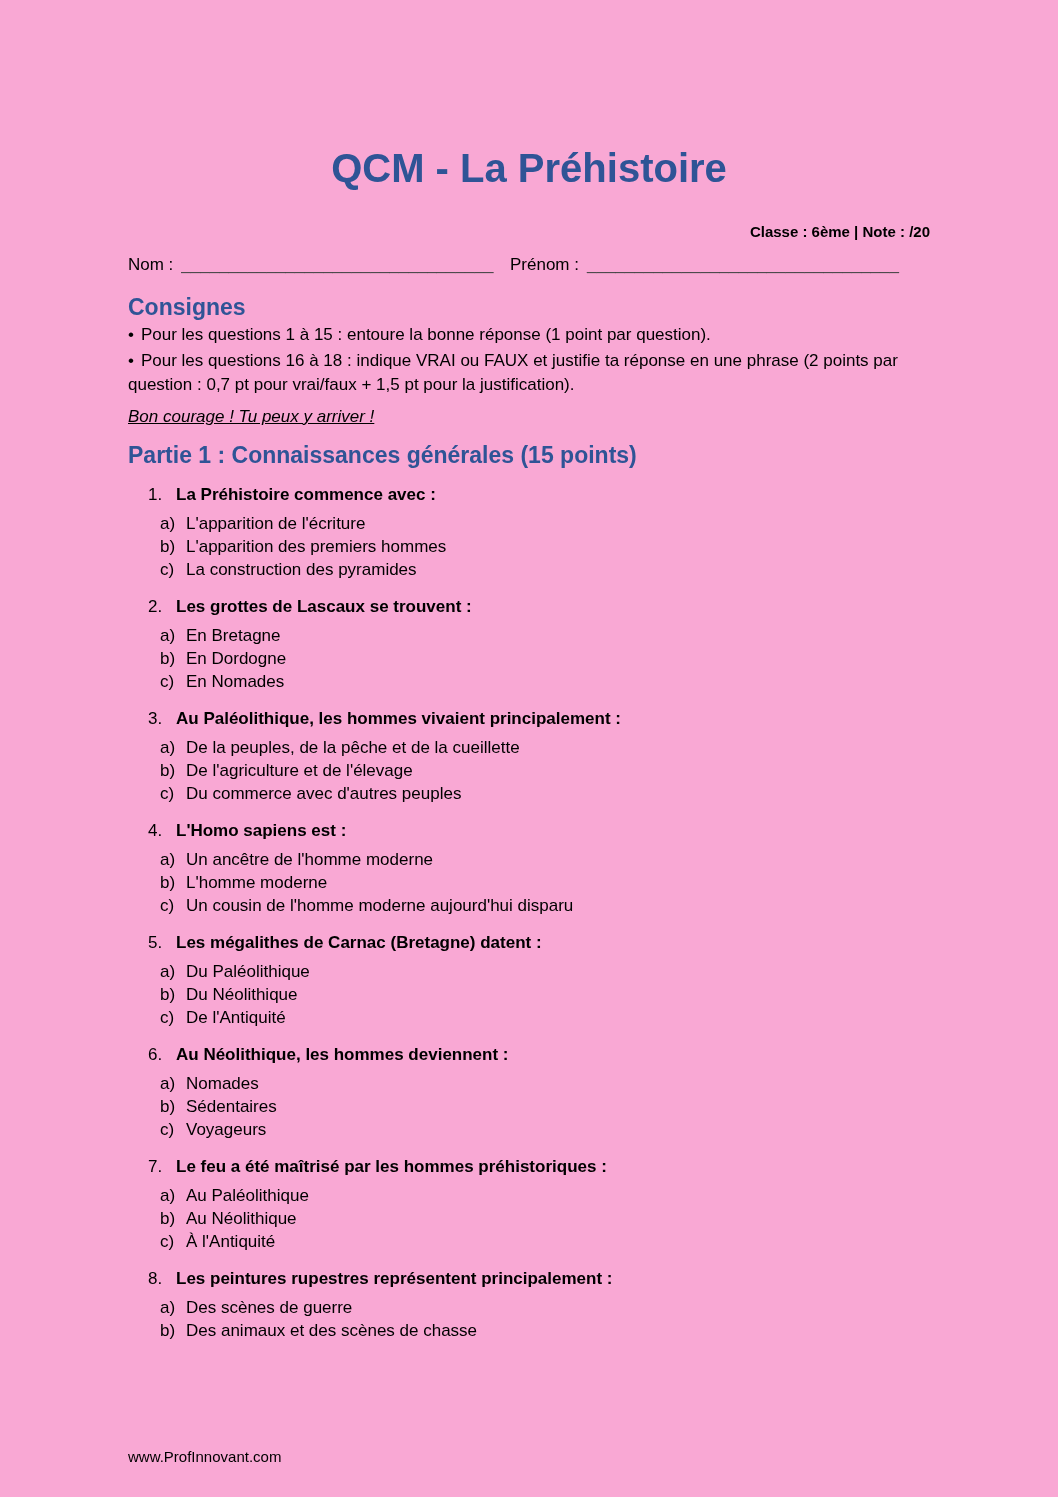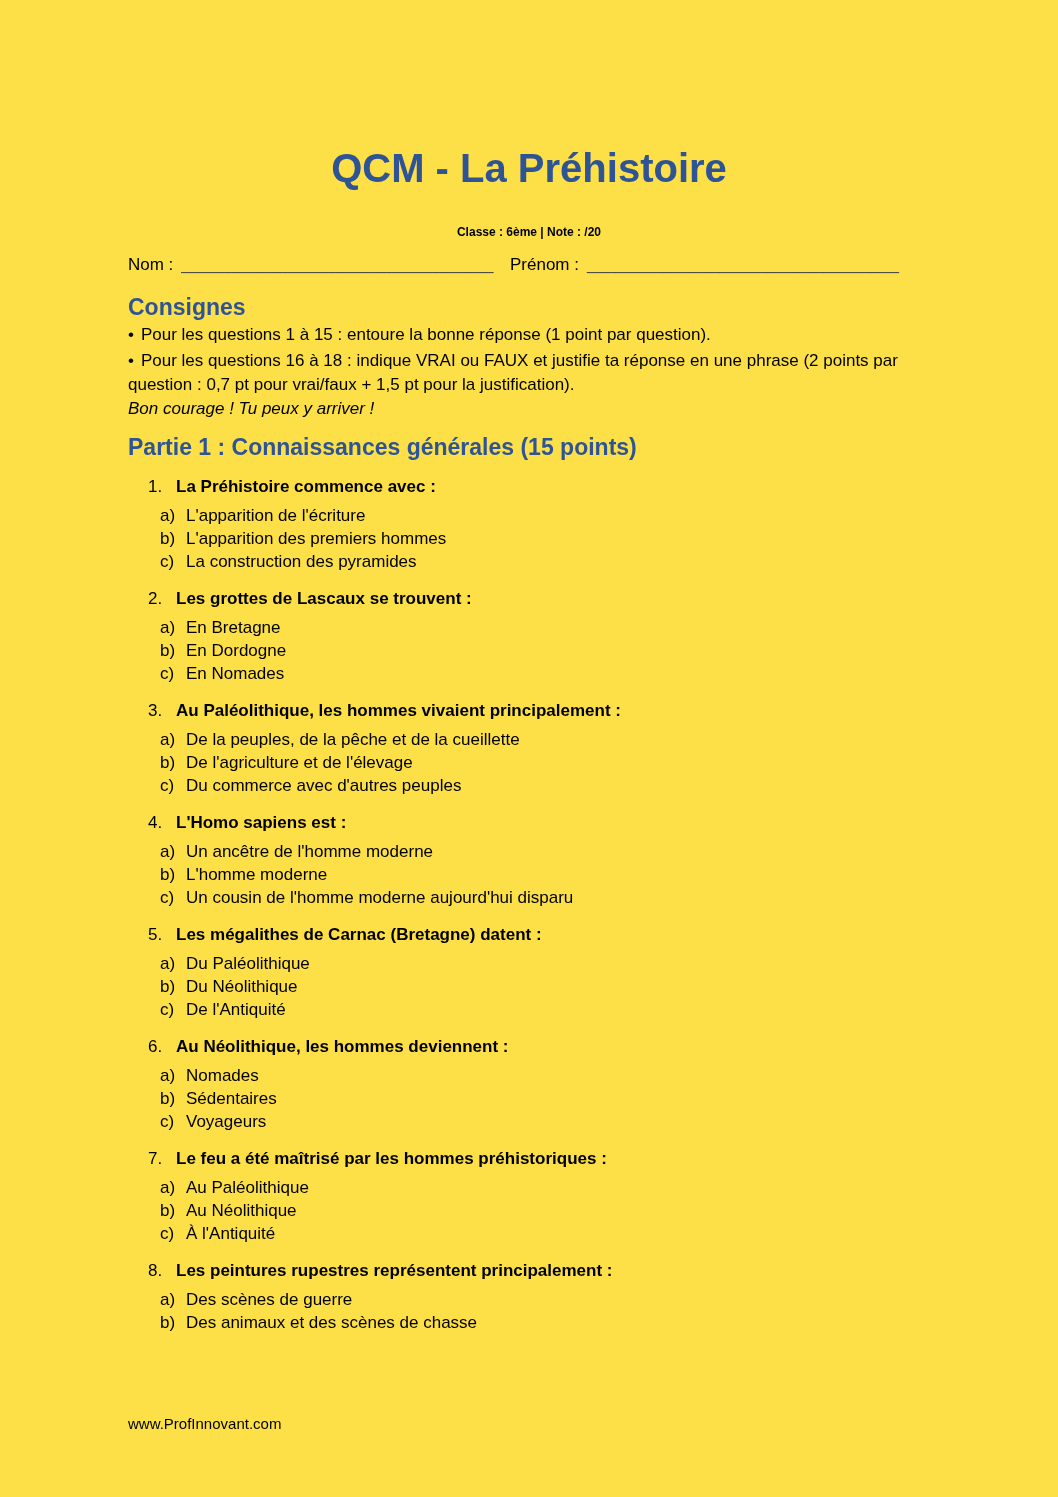--- a/index.html
+++ b/index.html
@@ -3,37 +3,37 @@
 <meta charset="utf-8">
 <style>
   * { margin: 0; padding: 0; box-sizing: border-box; }
   html, body { background: #ffffff; }
   body { font-family: "Liberation Sans", sans-serif; color: #000000; }
 
   .page {
     position: relative;
     width: 1058px;
     height: 1497px;
-    background: #fde047;
+    background: #f9a8d4;
     margin: 0 auto;
     overflow: hidden;
   }
   .content { padding: 145px 128px 0 128px; }
 
   .doc-title {
     text-align: center;
     font-size: 40px;
     font-weight: bold;
     line-height: 46px;
     color: var(--heading-blue, #2F5496);
   }
   .meta-line {
     margin-top: 30px;
-    text-align: center;
-    font-size: 12px;
+    text-align: right;
+    font-size: 15px;
     font-weight: bold;
     line-height: 22px;
   }
   .name-row {
     margin-top: 10px;
     display: flex;
     font-size: 17px;
     line-height: 24px;
     white-space: nowrap;
   }
@@ -46,21 +46,21 @@
     color: var(--heading-blue, #2F5496);
     font-size: 23px;
     font-weight: bold;
     line-height: 28px;
   }
   .consignes-heading { margin-top: 16px; }
   .part1-heading { margin-top: 12px; }
 
   .bullet-line { margin-top: 2px; font-size: 17px; line-height: 24px; }
   .bullet-marker { margin-right: 7px; }
-  .encouragement { margin-top: 0; font-size: 17px; line-height: 24px; font-style: italic; }
+  .encouragement { margin-top: 8px; font-size: 17px; line-height: 24px; font-style: italic; text-decoration: underline; }
 
   .question-list { margin-top: 14px; }
   .question { margin-bottom: 14px; }
   .q-head {
     display: flex;
     padding-left: 20px;
     font-size: 17px;
     line-height: 24px;
     margin-bottom: 5px;
   }
@@ -70,21 +70,21 @@
     display: flex;
     padding-left: 32px;
     font-size: 17px;
     line-height: 23px;
   }
   .opt-letter { width: 26px; flex: none; }
 
   .page-footer {
     position: absolute;
     left: 128px;
-    top: 1414px;
+    top: 1447px;
     font-size: 15px;
     line-height: 20px;
     color: #000000;
   }
 </style>
 </head>
 <body>
 
 <div class="page">
   <div class="content">

